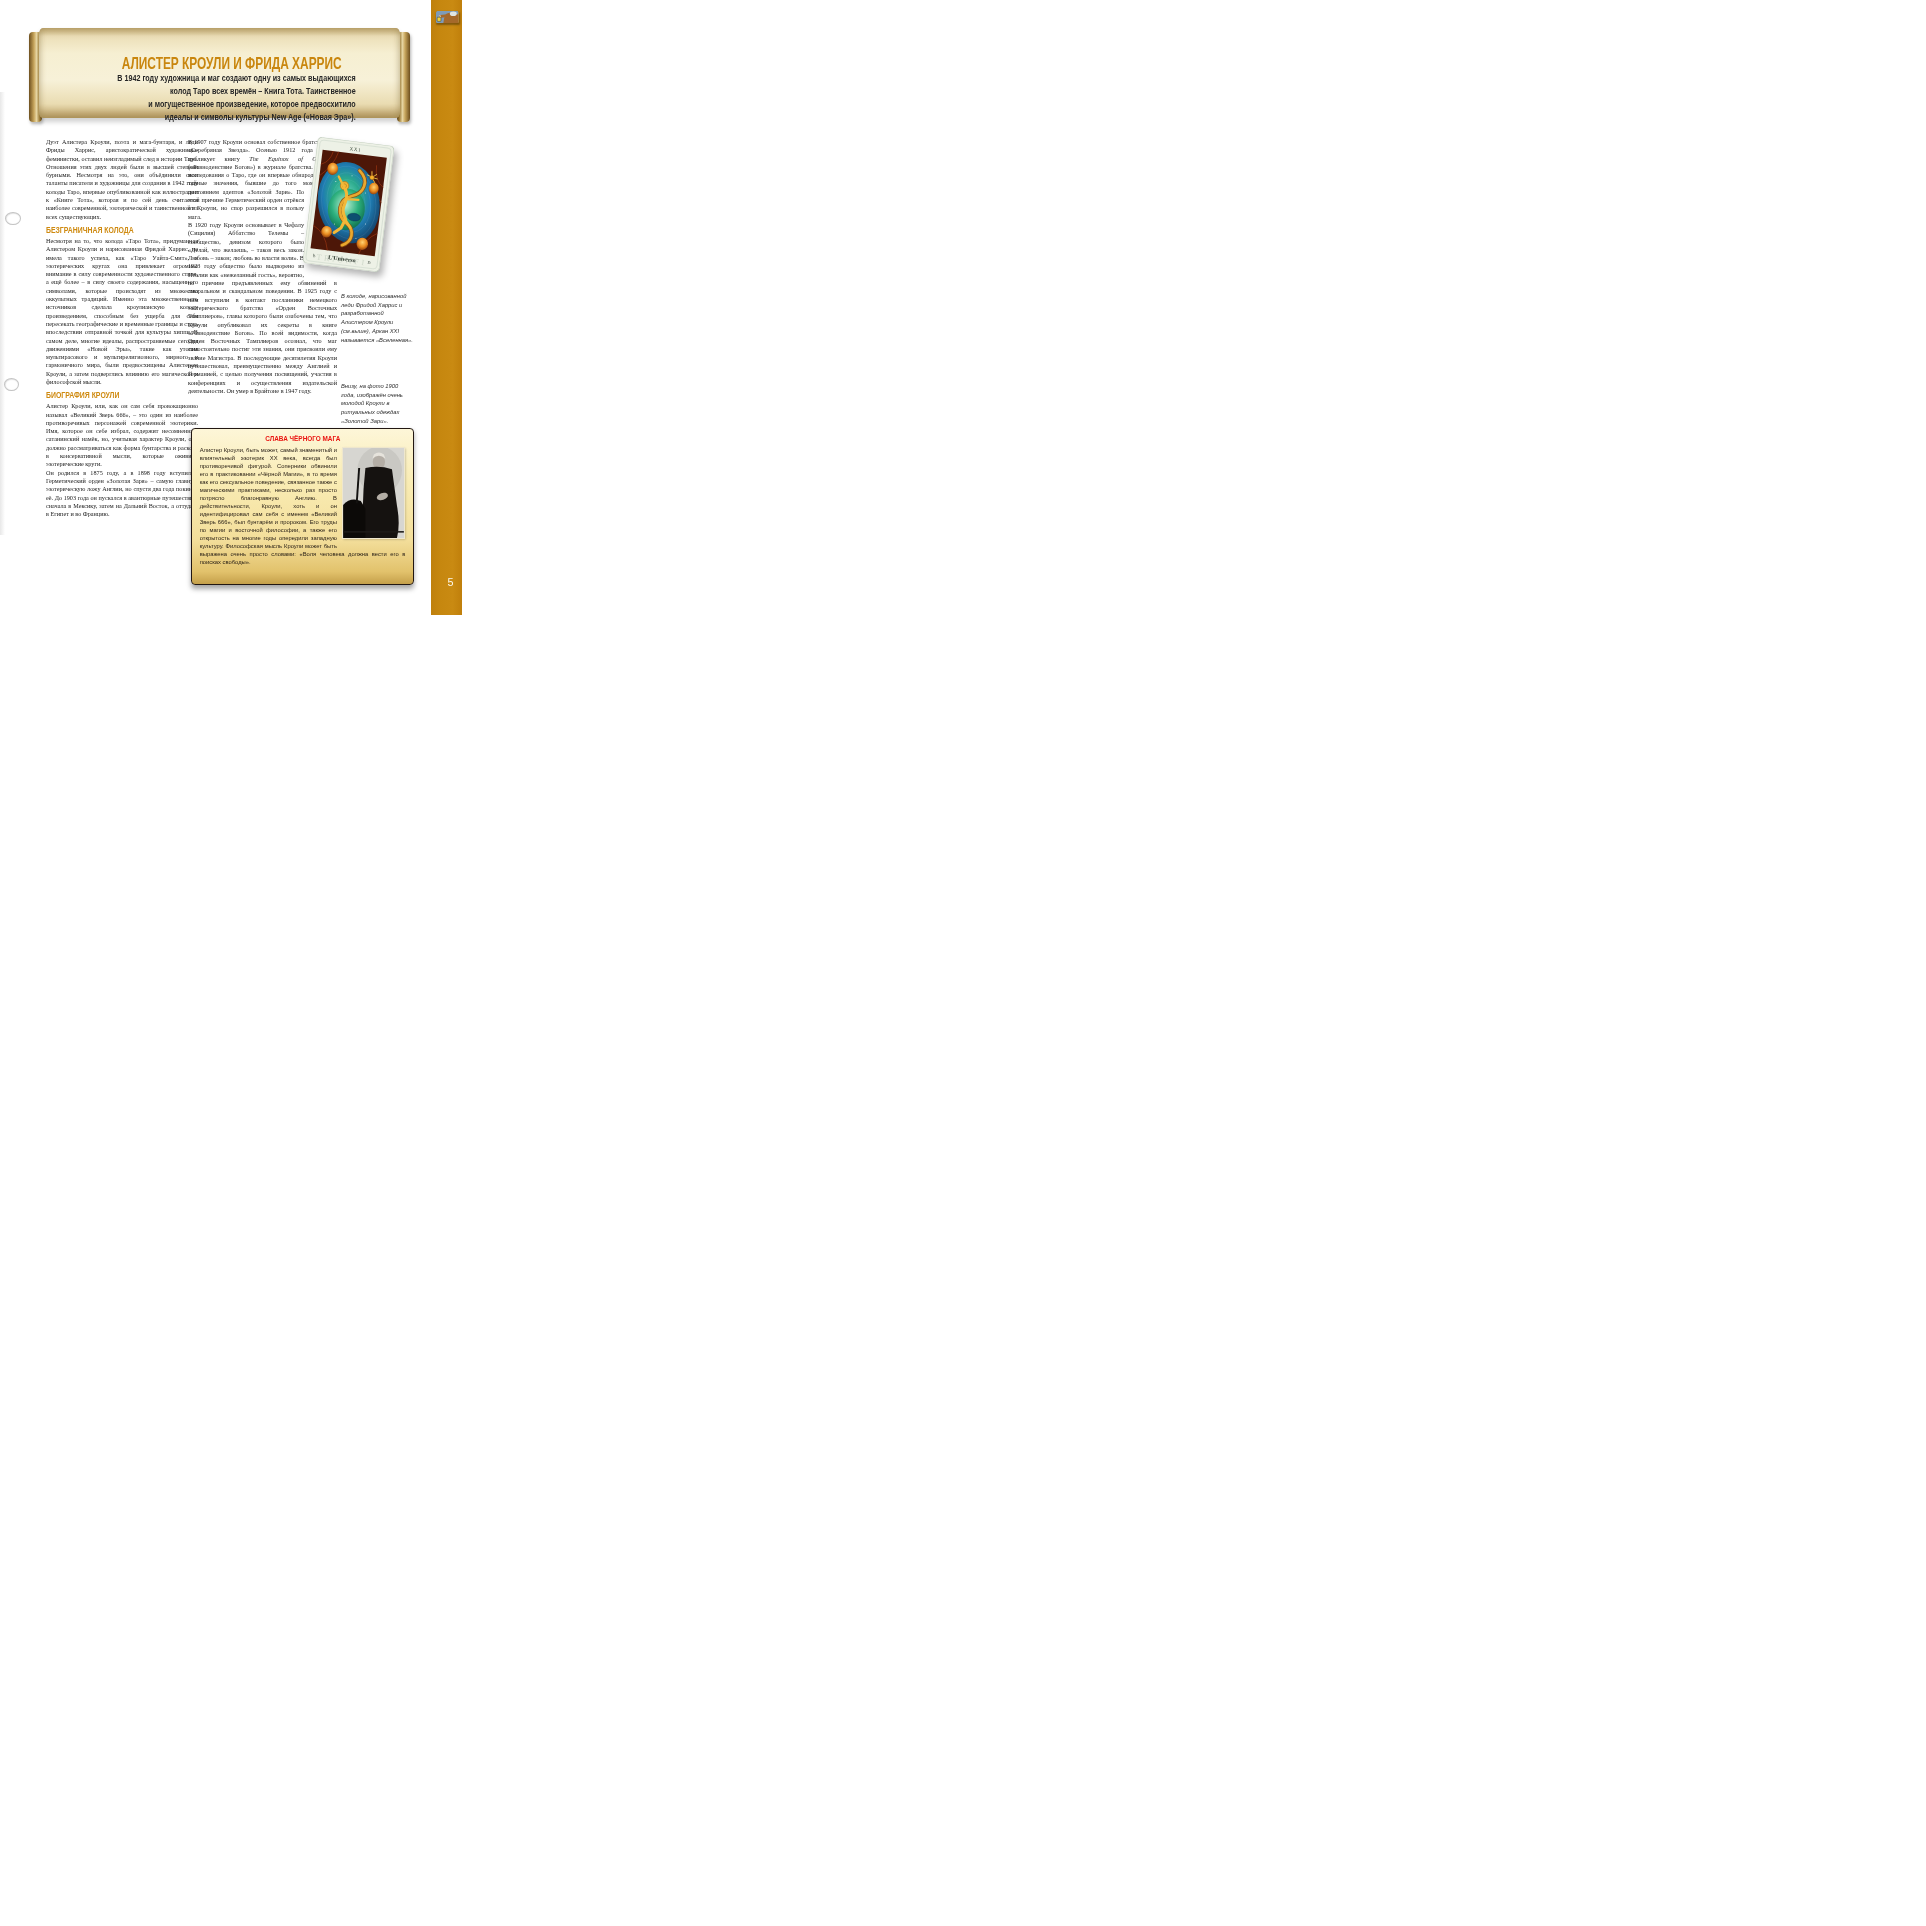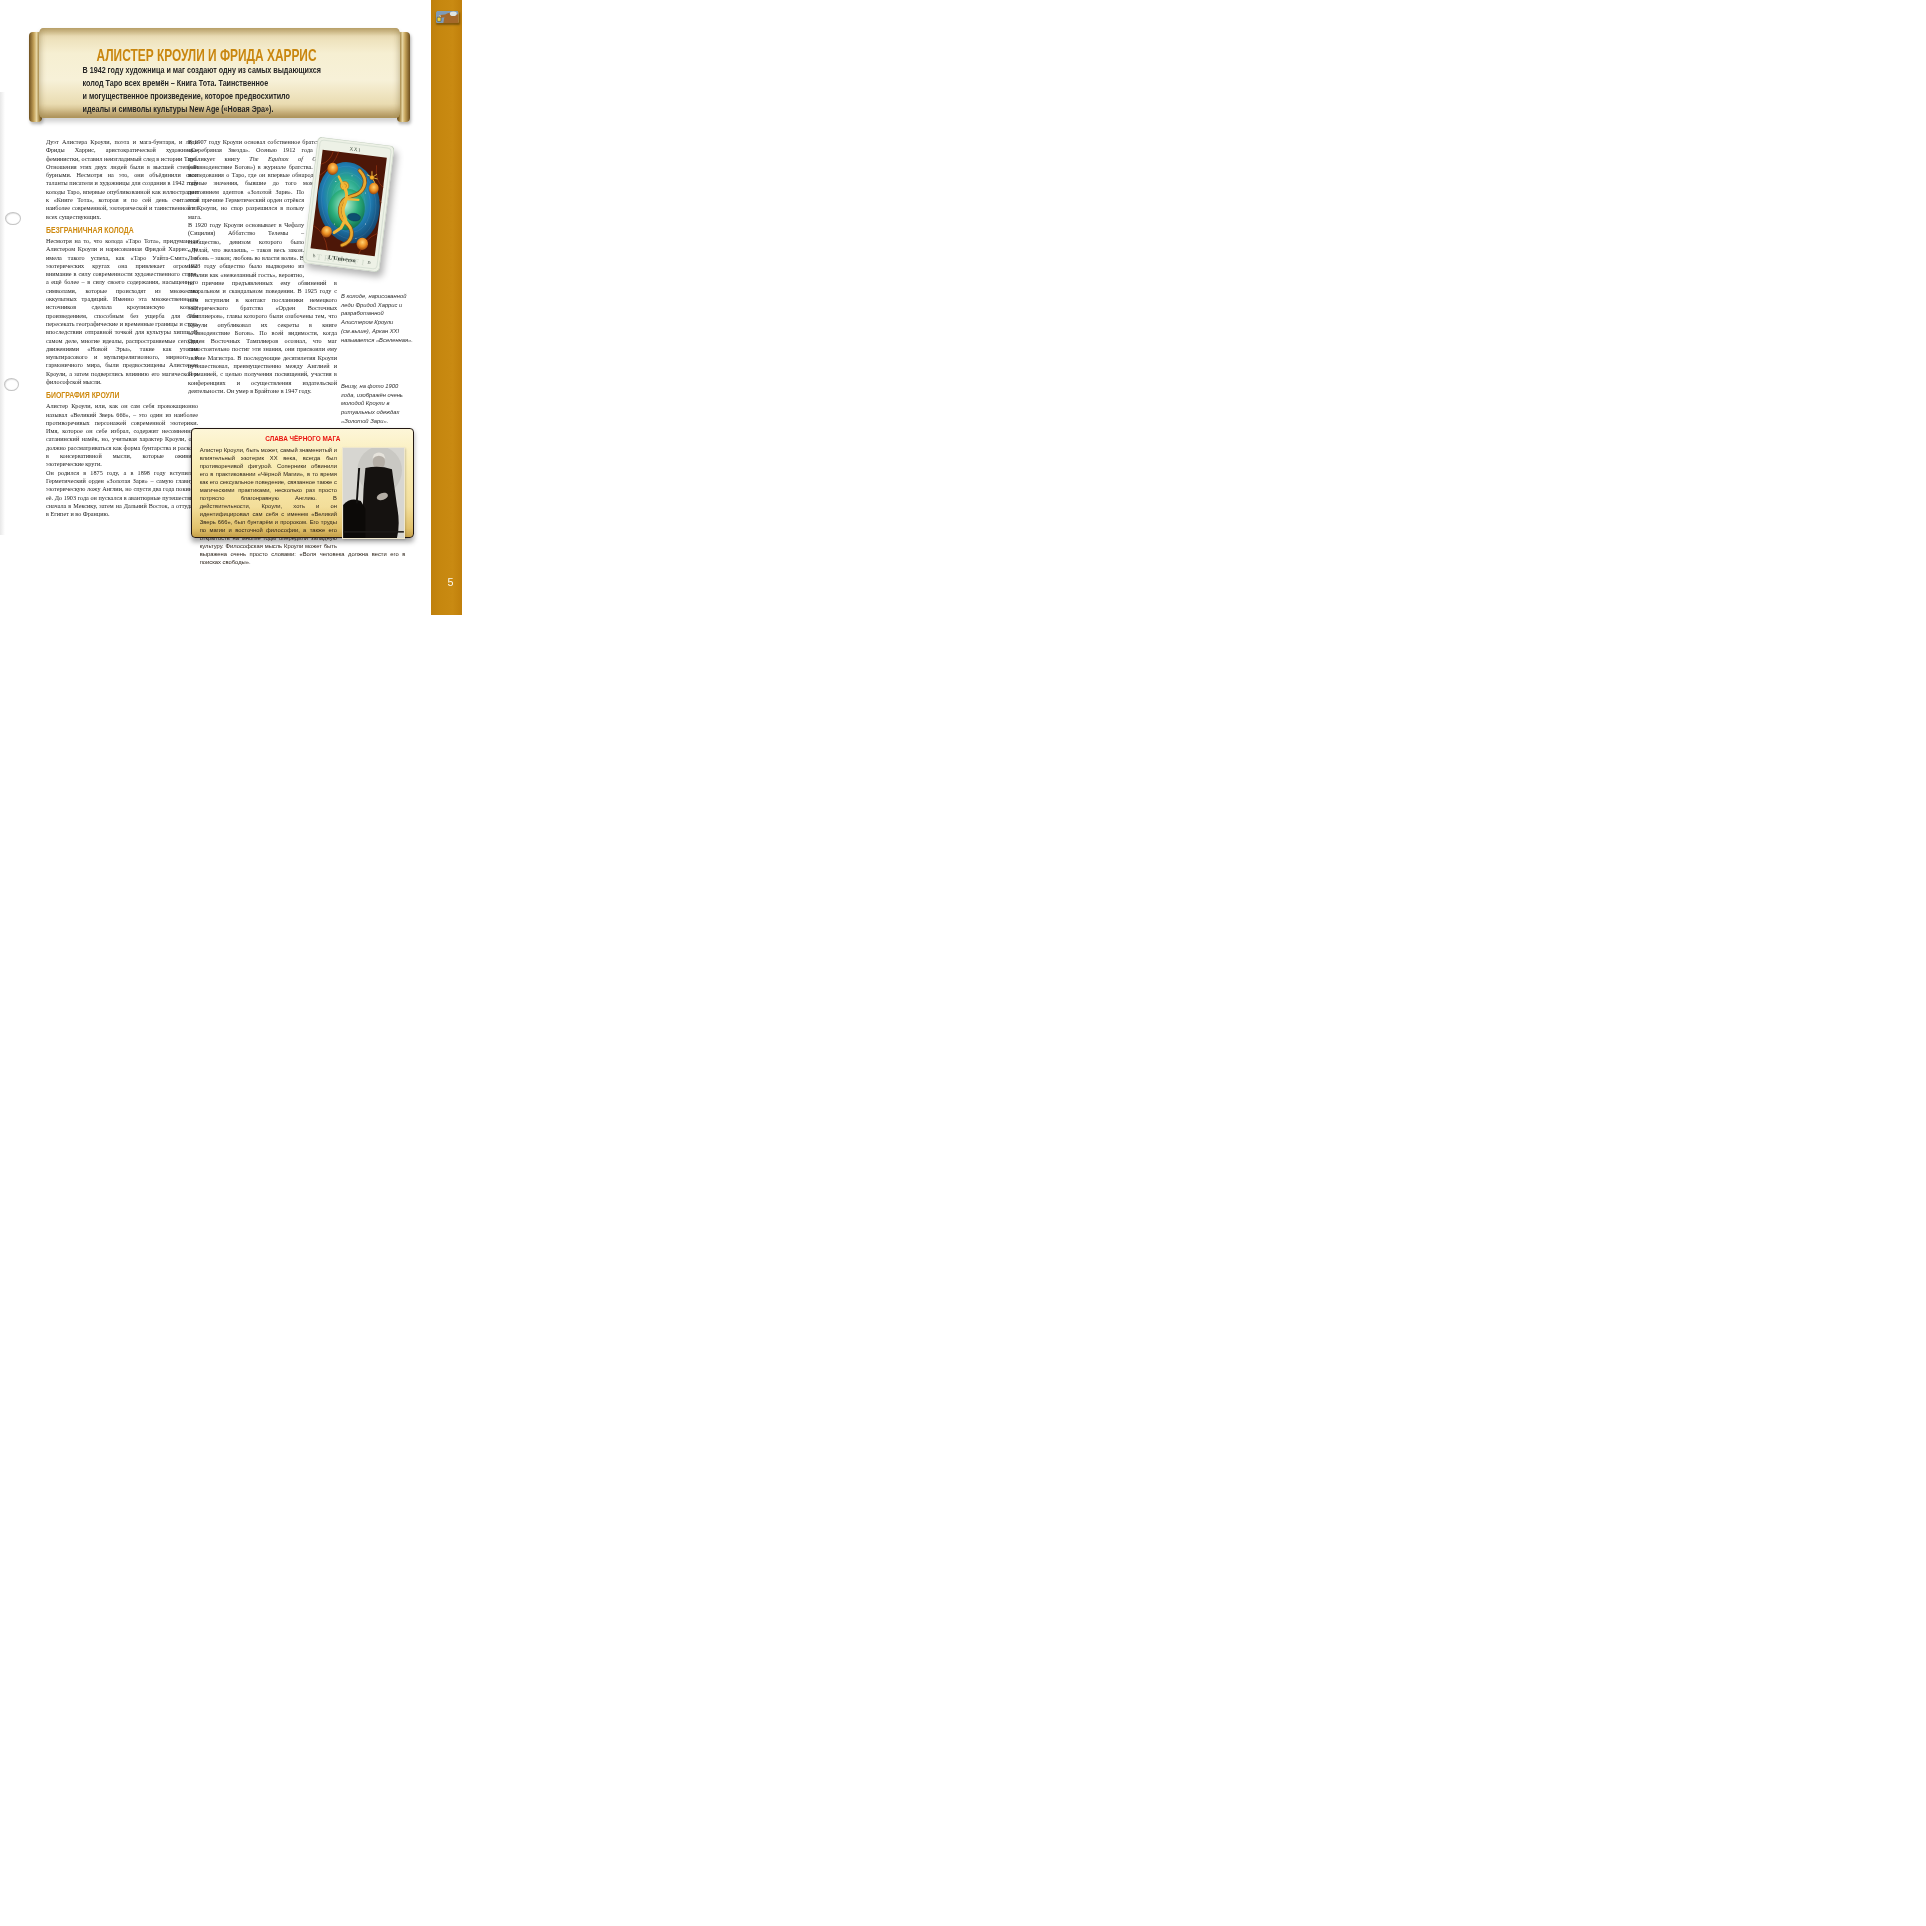--- a/index.html
+++ b/index.html
@@ -14,21 +14,21 @@
 
   
   .banner{position:absolute;left:29px;top:24px;width:381px;height:99px;}
   .banner-body{position:absolute;left:10px;right:10px;top:3.9px;bottom:4.6px;border-radius:3.9px/6.2px;
         background:linear-gradient(180deg,#cdb57e 0%,#ecdfb8 9%,#f6efd2 28%,#f7f1d8 58%,#eadcb2 84%,#c7ad74 100%);
         box-shadow:inset 0 4.6px 6.2px rgba(120,95,40,.25),inset 0 -5.4px 7px rgba(120,95,40,.33),0 3.1px 5.4px rgba(0,0,0,.18);}
   .banner-curl{position:absolute;top:7.7px;bottom:0.8px;width:13px;border-radius:3.9px;
         box-shadow:1.2px 2.3px 3.1px rgba(0,0,0,.28);}
   .curl-left{left:0;background:linear-gradient(90deg,#6d4f1e 0%,#c7a55c 38%,#ecdaa6 58%,#a8853c 82%,#664a1a 100%);}
   .curl-right{right:0;background:linear-gradient(270deg,#6d4f1e 0%,#c7a55c 38%,#ecdaa6 58%,#a8853c 82%,#664a1a 100%);}
-  .banner-content{position:absolute;left:15.4px;right:15.4px;top:8px;height:100%;text-align:left;}
+  .banner-content{position:absolute;left:15.4px;right:15.4px;top:16px;height:100%;text-align:right;}
   .banner-title{margin-top:14.6px;font-family:"Liberation Sans",sans-serif;font-weight:bold;
         font-size:17px;line-height:17px;color:#c9860e;transform:scaleX(.70);white-space:nowrap;}
   .banner-sub{font-family:"Liberation Sans",sans-serif;font-weight:bold;font-size:9.2px;
         line-height:13px;color:#262626;transform:scaleX(.78);white-space:nowrap;}
   .banner-sub:first-of-type{margin-top:5.4px;}
 
   
   .col{position:absolute;top:138px;font-size:6.2px;line-height:8.3px;color:#1b1b1b;
         text-align:justify;}
   .col p{margin:0;}
@@ -44,21 +44,21 @@
   .card-rot{position:absolute;left:2.7px;top:6.2px;width:77px;height:127px;transform:rotate(7deg);
         border-radius:4.6px;box-shadow:3.9px 4.6px 7px rgba(0,0,0,.30);}
 
   
   .caption{position:absolute;width:72px;font-family:"Liberation Sans",sans-serif;
         font-style:italic;font-size:5.8px;line-height:8.7px;color:#2e2e2e;}
   .caption-card{left:341px;top:292px;}
   .caption-photo{left:341px;top:382px;}
 
   
-  .infobox{position:absolute;left:191px;top:428px;width:223px;height:110px;box-sizing:border-box;
+  .infobox{position:absolute;left:191px;top:428px;width:223px;height:157px;box-sizing:border-box;
         border:1.9px solid #221712;border-radius:3.9px;
         background:linear-gradient(180deg,#fdf6d8 0%,#f9ecb4 34%,#f3de9a 72%,#e2c26c 92%,#c5a04a 100%);
         box-shadow:0 3.9px 5.4px rgba(0,0,0,.35);padding:4.6px 7.7px 5.4px;}
   .infobox-title{font-family:"Liberation Sans",sans-serif;font-weight:bold;font-size:8px;
         color:#ea1410;text-align:center;transform:scaleX(.8);margin-bottom:3.5px;white-space:nowrap;}
   .infobox-body{font-family:"Liberation Sans",sans-serif;font-size:5.8px;line-height:8px;
         color:#2b2218;text-align:justify;}
   .photo{float:right;width:61px;height:90px;margin:0.8px 0 3.9px 5.4px;border:1.2px solid #efe7cd;
         background:#d9d9d5;box-shadow:0.8px 1.2px 2.3px rgba(0,0,0,.25);}
 

